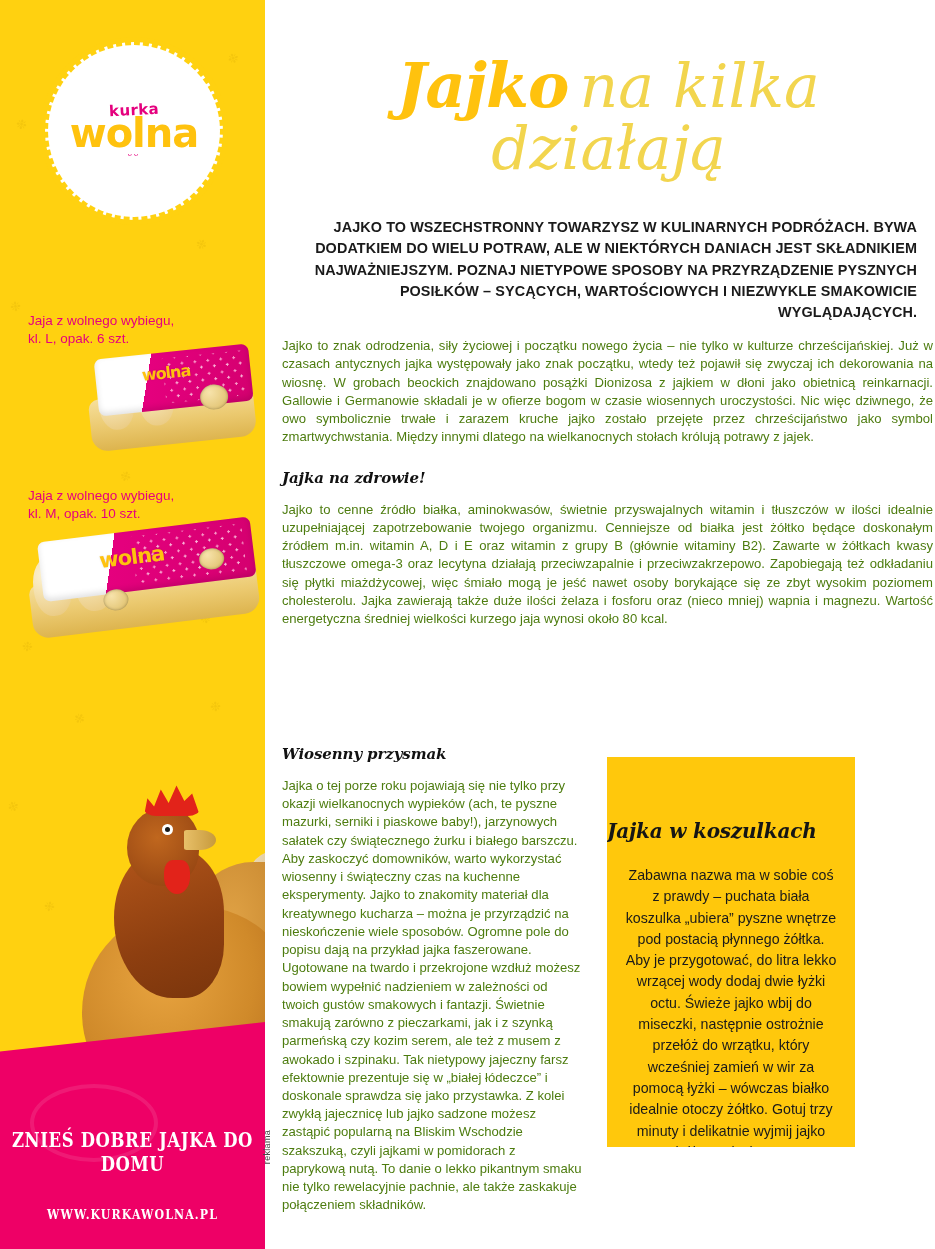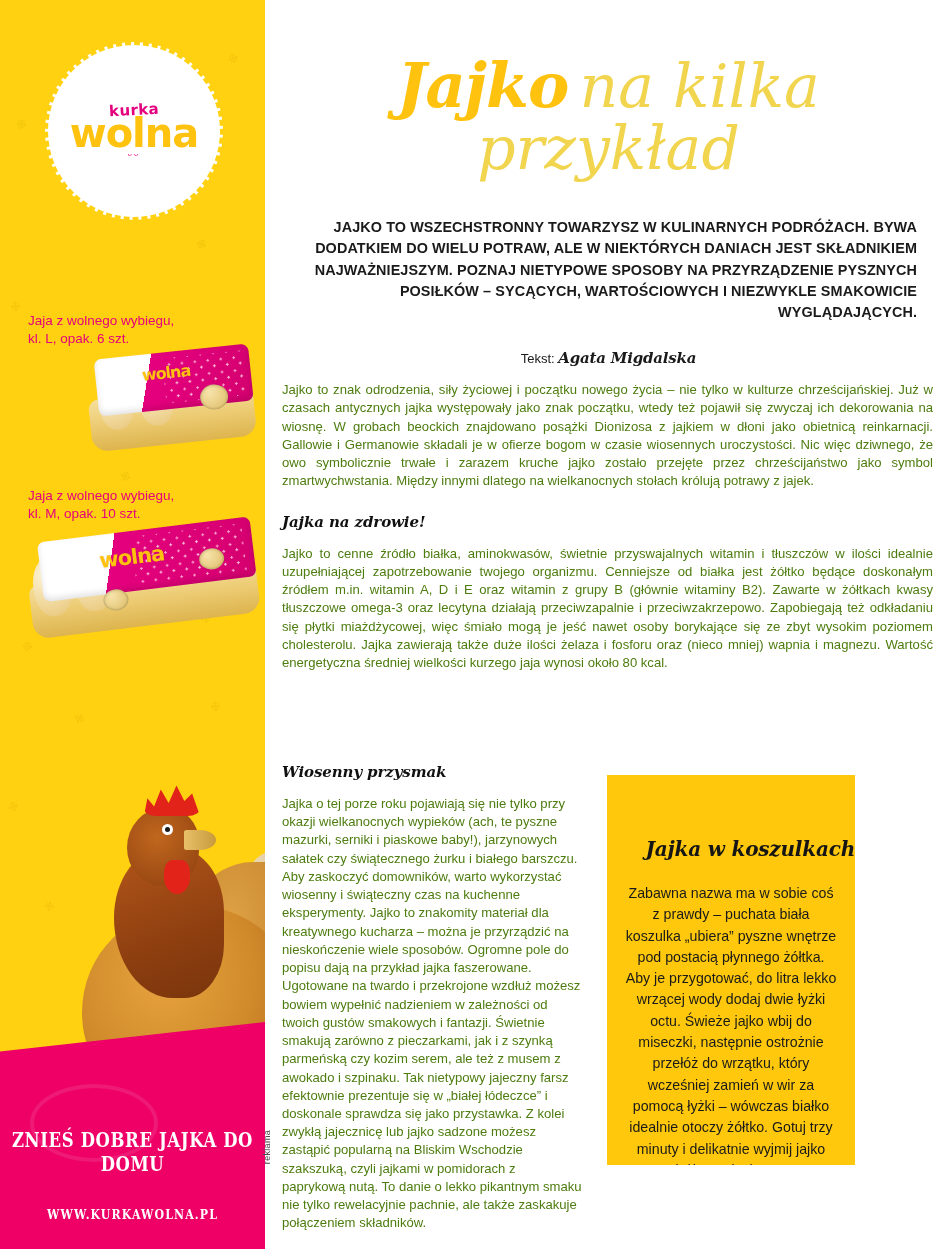--- a/index.html
+++ b/index.html
@@ -213,34 +213,34 @@
     font-size:13.1px;line-height:1.395;color:#4d7c0f;
     text-align:justify;hyphens:auto;
   }
   .sec-head{
     margin:22px 0 1px 0;
     font-family:"DejaVu Serif", serif;font-weight:bold;font-style:italic;
     font-size:15px;color:#111;letter-spacing:-.1px;
   }
 
   .cols{
-    position:absolute;left:0;top:745px;width:653px;height:470px;margin-top:18px;
+    position:absolute;left:0;top:745px;width:653px;height:470px;
   }
   .col-left{
     position:absolute;left:0;top:0;width:300px;
   }
   .col-left .body-p{font-size:13.1px;line-height:1.393;text-align:left;}
 
   .yellow-box{
     position:absolute;left:325px;top:12px;width:248px;height:390px;
     background:#FFC80C;
     padding:0;overflow:hidden;
   }
   .yb-title{
-    margin:62px 0 0 0;text-align:right;
+    margin:62px 0 0 0;text-align:left;
     font-family:"DejaVu Serif", serif;font-weight:bold;font-style:italic;
     font-size:20px;color:#151515;letter-spacing:-.2px;
   }
   .yb-text{
     margin:22px 0 0 0;padding:0 18px;text-align:center;
     font-family:"Liberation Sans", sans-serif;
     font-size:14.2px;line-height:1.5;color:#1a1a1a;
   }
 </style>
 </head>
@@ -328,30 +328,26 @@
   <div class="reklama">reklama</div>
 
   <main class="content">
 
     <h1 class="headline">
       <span class="hl-line1">
         <span class="hl-bold">Jajko</span>
         <span class="hl-light">na kilka</span>
       </span>
       <span class="hl-line2">
-        <span class="hl-light">przykład</span>
+        <span class="hl-light">działają</span>
       </span>
     </h1>
 
     <p class="lead">JAJKO TO WSZECHSTRONNY TOWARZYSZ W KULINARNYCH PODRÓŻACH. BYWA DODATKIEM DO WIELU POTRAW, ALE W NIEKTÓRYCH DANIACH JEST SKŁADNIKIEM NAJWAŻNIEJSZYM. POZNAJ NIETYPOWE SPOSOBY NA PRZYRZĄDZENIE PYSZNYCH POSIŁKÓW – SYCĄCYCH, WARTOŚCIOWYCH I NIEZWYKLE SMAKOWICIE WYGLĄDAJĄCYCH.</p>
 
-    <p class="byline">
-      <span class="bl-label">Tekst:</span>
-      <span class="bl-author">Agata Migdalska</span>
-    </p>
 
     <div class="fullwidth">
       <p class="body-p">Jajko to znak odrodzenia, siły życiowej i początku nowego życia – nie tylko w kulturze chrześcijańskiej. Już w czasach antycznych jajka występowały jako znak początku, wtedy też pojawił się zwyczaj ich dekorowania na wiosnę. W grobach beockich znajdowano posążki Dionizosa z jajkiem w dłoni jako obietnicą reinkarnacji. Gallowie i Germanowie składali je w ofierze bogom w czasie wiosennych uroczystości. Nic więc dziwnego, że owo symbolicznie trwałe i zarazem kruche jajko zostało przejęte przez chrześcijaństwo jako symbol zmartwychwstania. Między innymi dlatego na wielkanocnych stołach królują potrawy z jajek.</p>
 
       <h2 class="sec-head">Jajka na zdrowie!</h2>
       <p class="body-p">Jajko to cenne źródło białka, aminokwasów, świetnie przyswajalnych witamin i tłuszczów w ilości idealnie uzupełniającej zapotrzebowanie twojego organizmu. Cenniejsze od białka jest żółtko będące doskonałym źródłem m.in. witamin A, D i E oraz witamin z grupy B (głównie witaminy B2). Zawarte w żółtkach kwasy tłuszczowe omega-3 oraz lecytyna działają przeciwzapalnie i przeciwzakrzepowo. Zapobiegają też odkładaniu się płytki miażdżycowej, więc śmiało mogą je jeść nawet osoby borykające się ze zbyt wysokim poziomem cholesterolu. Jajka zawierają także duże ilości żelaza i fosforu oraz (nieco mniej) wapnia i magnezu. Wartość energetyczna średniej wielkości kurzego jaja wynosi około 80 kcal.</p>
     </div>
 
     <div class="cols">
       <div class="col-left">

